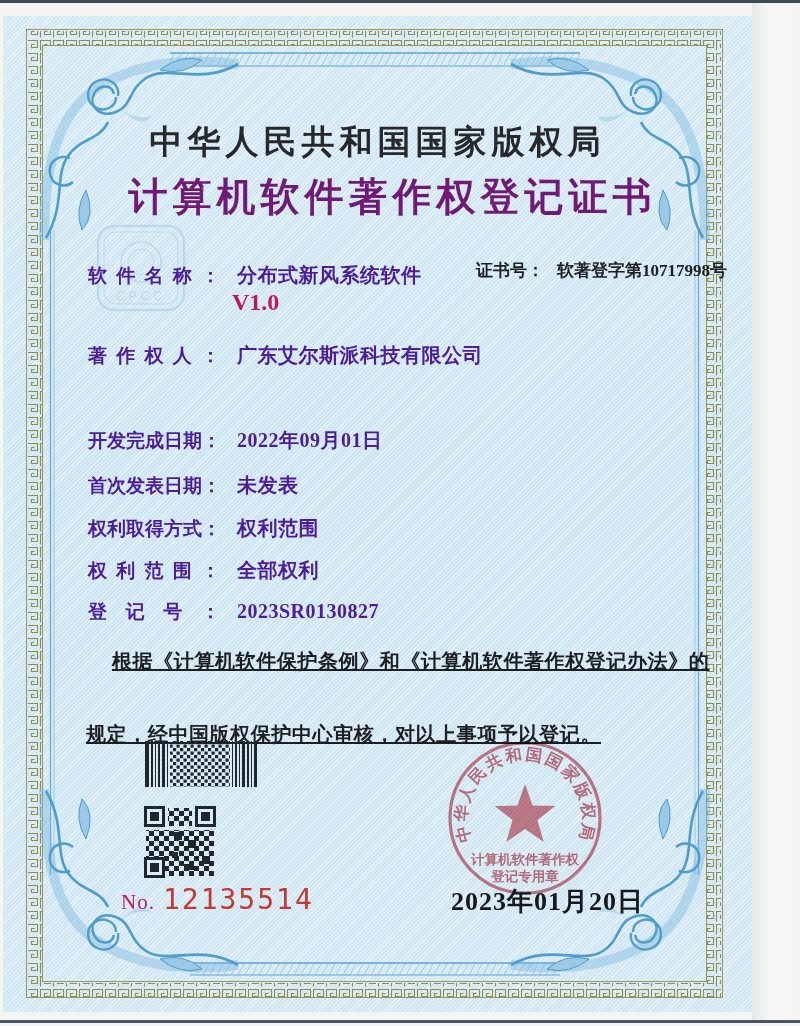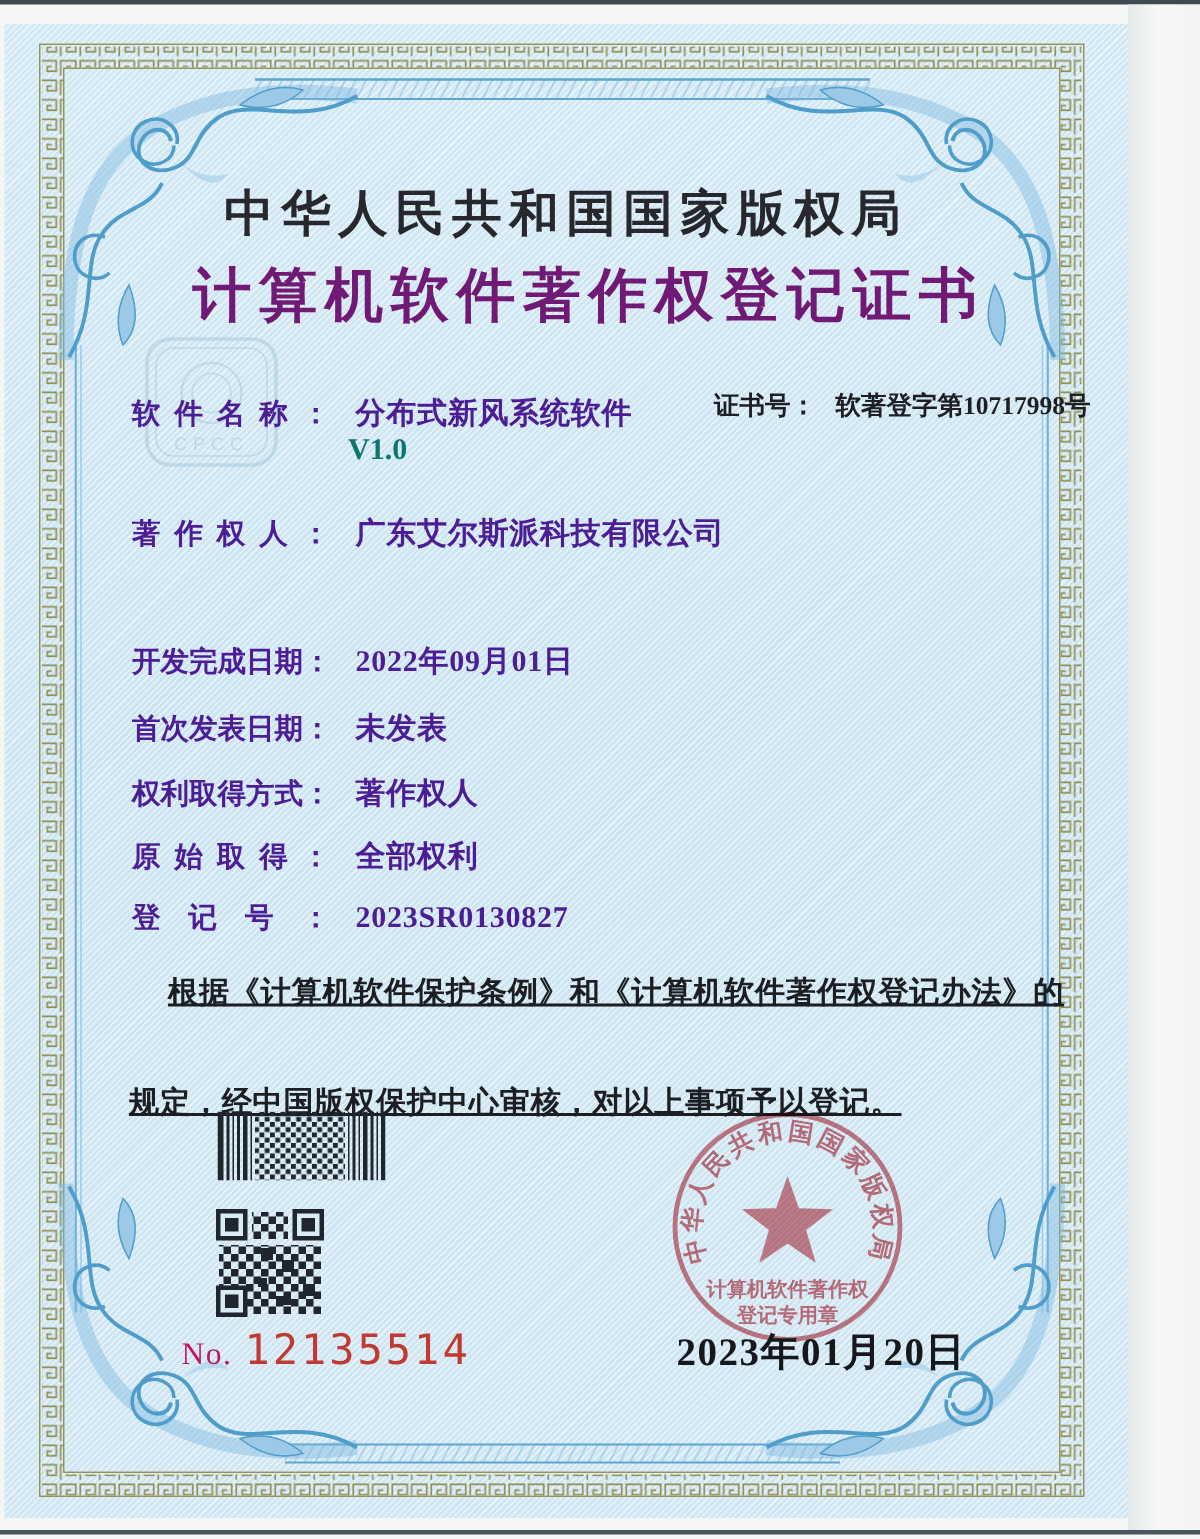--- a/index.html
+++ b/index.html
@@ -38,21 +38,21 @@
   }
   .cert-no { left:476px; top:230px; font-size:17px; font-weight:700;margin-top:29px; }
   .cert-no .v { margin-left:13px; }
 
   .row { position:absolute; left:88px; font-size:20px; font-weight:700; color:#4c1d95; white-space:nowrap; }
   .row .lbl {
     display:inline-block; width:132px; font-size:19px;
     text-align:justify; text-align-last:justify; vertical-align:baseline;
   }
   .row .val { margin-left:12px; letter-spacing:.5px; }
-  .val2 { position:absolute; left:232px; top:289px; font-size:20px; font-weight:700; color:#0f766e; }
+  .val2 { position:absolute; left:232px; top:289px; font-size:24px; font-weight:700; color:#be185d; }
 
   .stmt { position:absolute; font-size:20px; font-weight:700; color:#1b1e23; letter-spacing:.6px; white-space:nowrap;text-decoration:underline; }
   .stmt-1 { left:112px; top:648px; }
   .stmt-2 { left:86px;  top:690px;margin-top:31px; }
 
   .barcode { position:absolute; left:145px; top:741px; }
   .qrcode  { position:absolute; left:144px; top:806px; }
 
   .serial { position:absolute; left:121px; top:883px; font-size:21px; }
   .serial .pre { color:#be185d; letter-spacing:1px; }
@@ -155,25 +155,25 @@
     <span class="val">2022年09月01日</span>
   </div>
 
   <div class="row" style="top:472px">
     <span class="lbl">首次发表日期：</span>
     <span class="val">未发表</span>
   </div>
 
   <div class="row" style="top:515px">
     <span class="lbl">权利取得方式：</span>
-    <span class="val">著作权人</span>
+    <span class="val">权利范围</span>
   </div>
 
   <div class="row" style="top:557px">
-    <span class="lbl">原始取得：</span>
+    <span class="lbl">权利范围：</span>
     <span class="val">全部权利</span>
   </div>
 
   <div class="row" style="top:599px">
     <span class="lbl">登记号：</span>
     <span class="val">2023SR0130827</span>
   </div>
 
   <div class="stmt stmt-1">根据《计算机软件保护条例》和《计算机软件著作权登记办法》的</div>
   <div class="stmt stmt-2">规定，经中国版权保护中心审核，对以上事项予以登记。</div>

